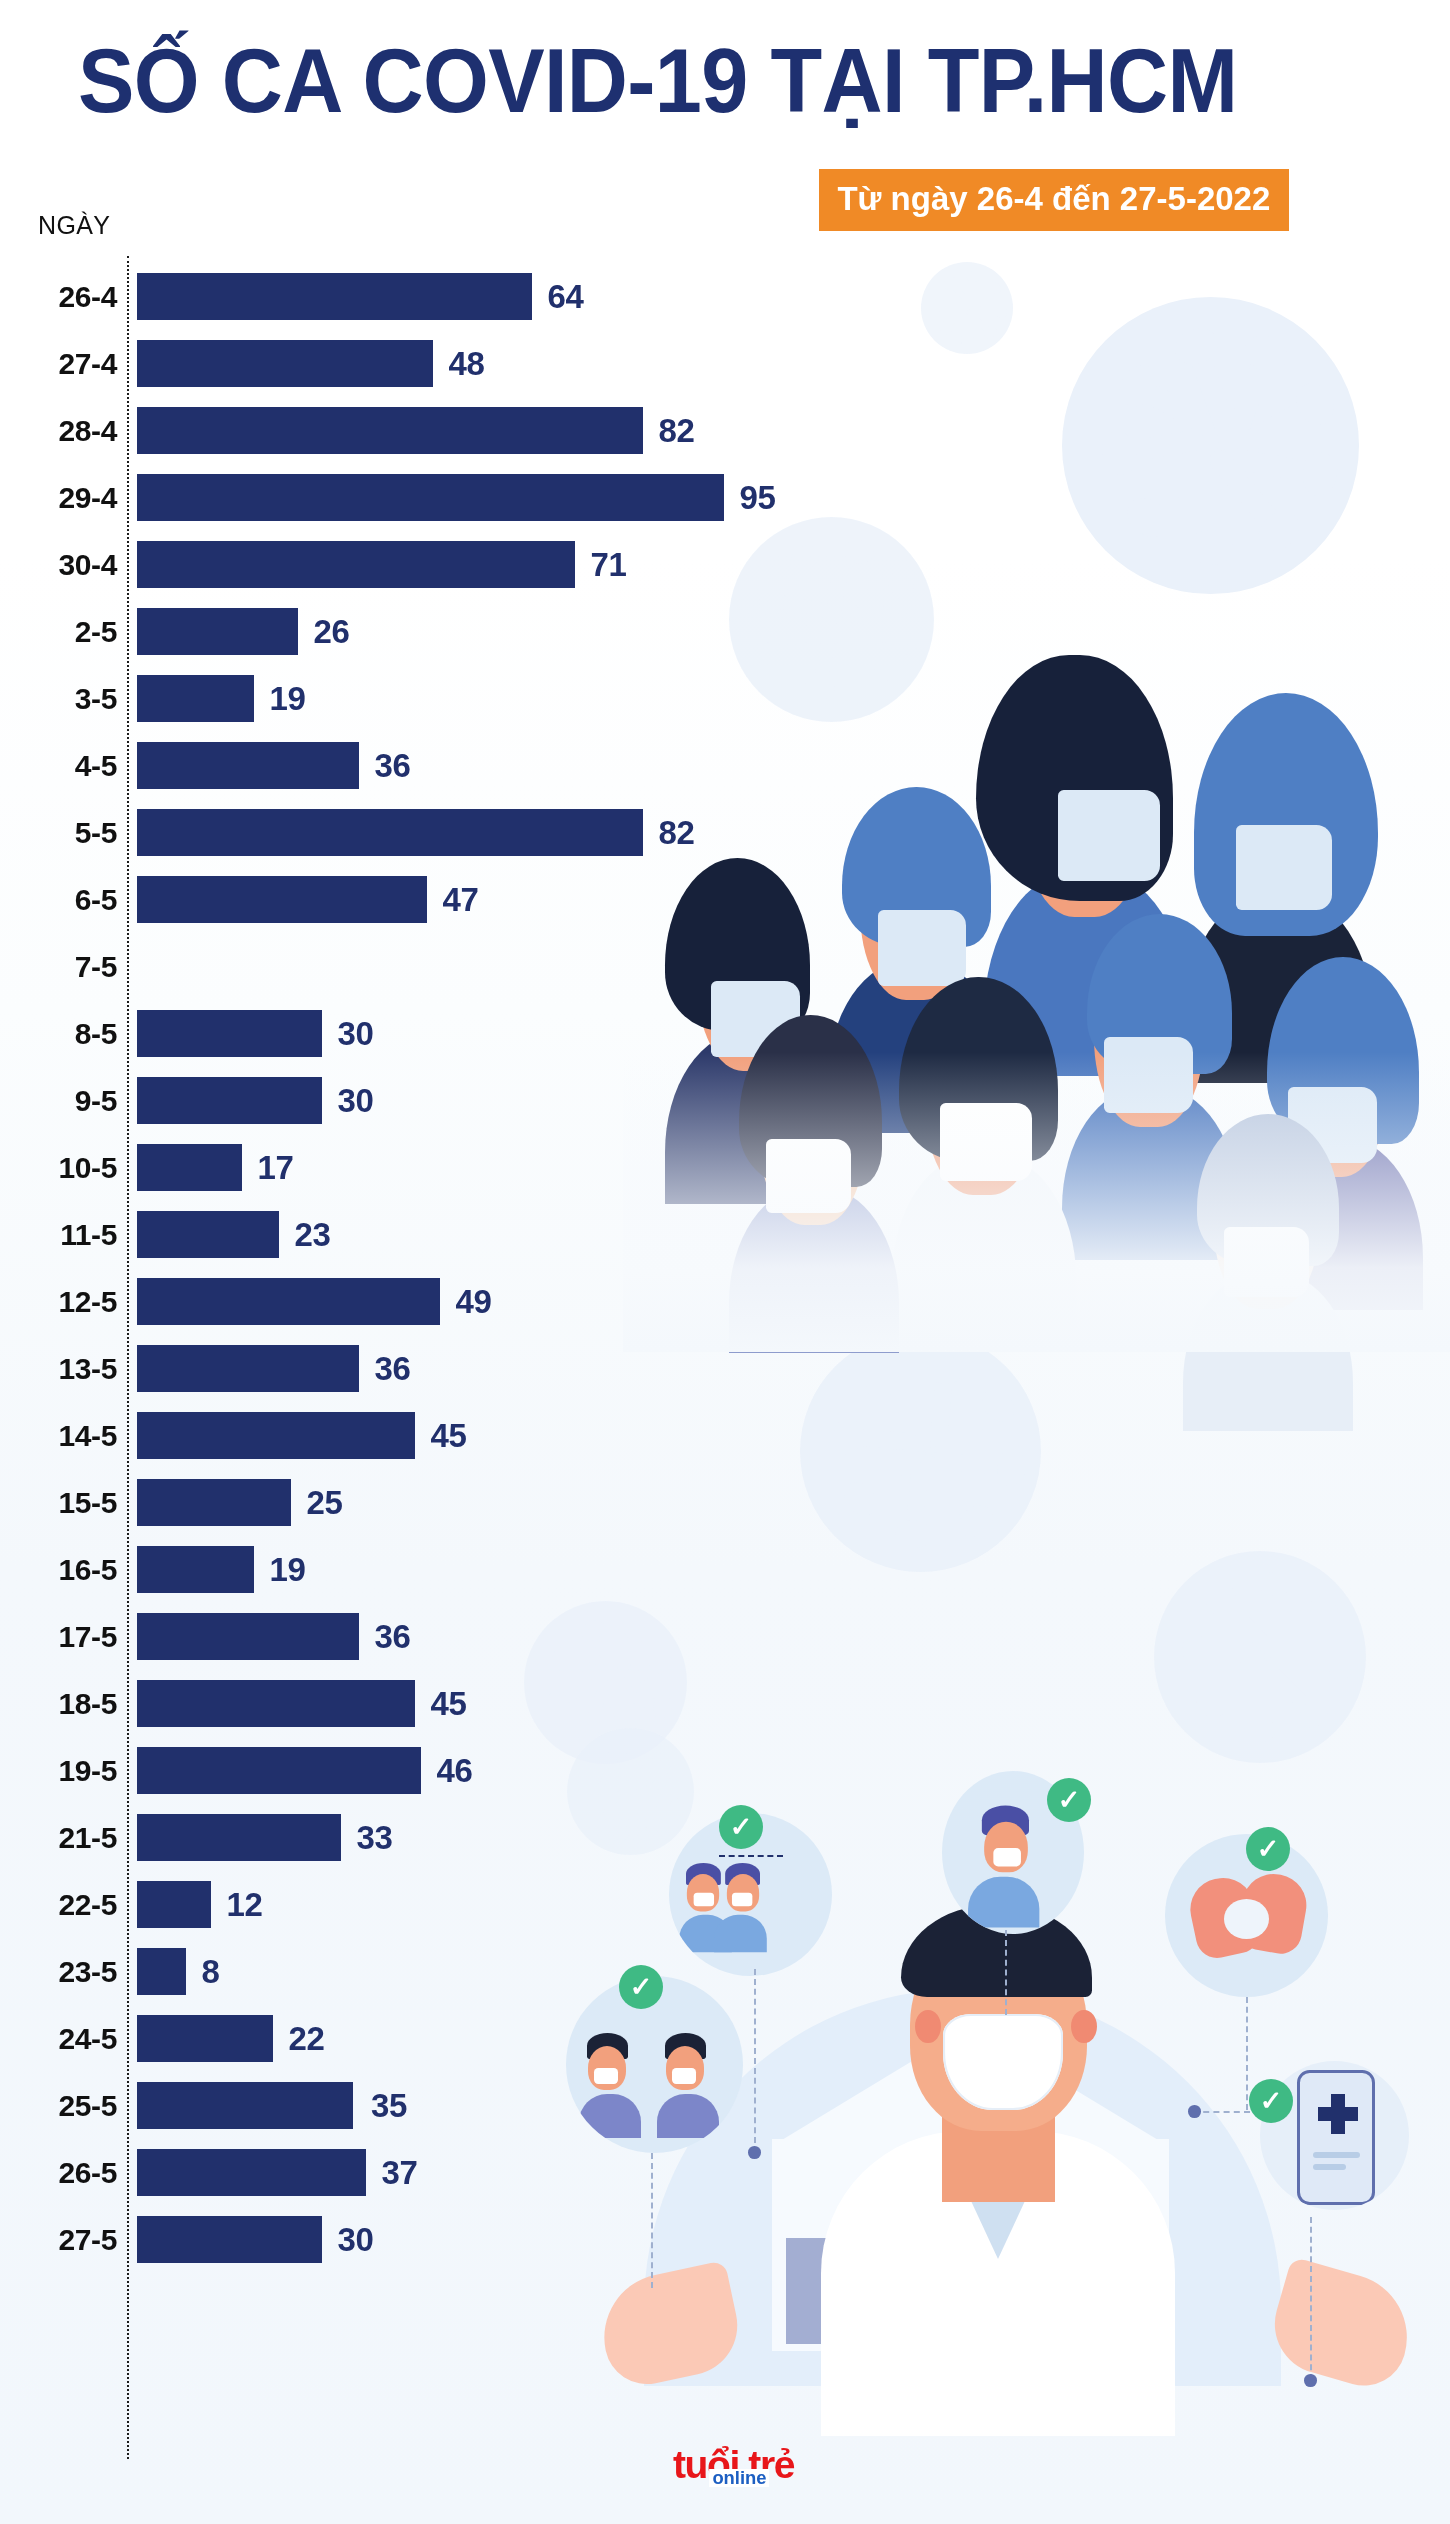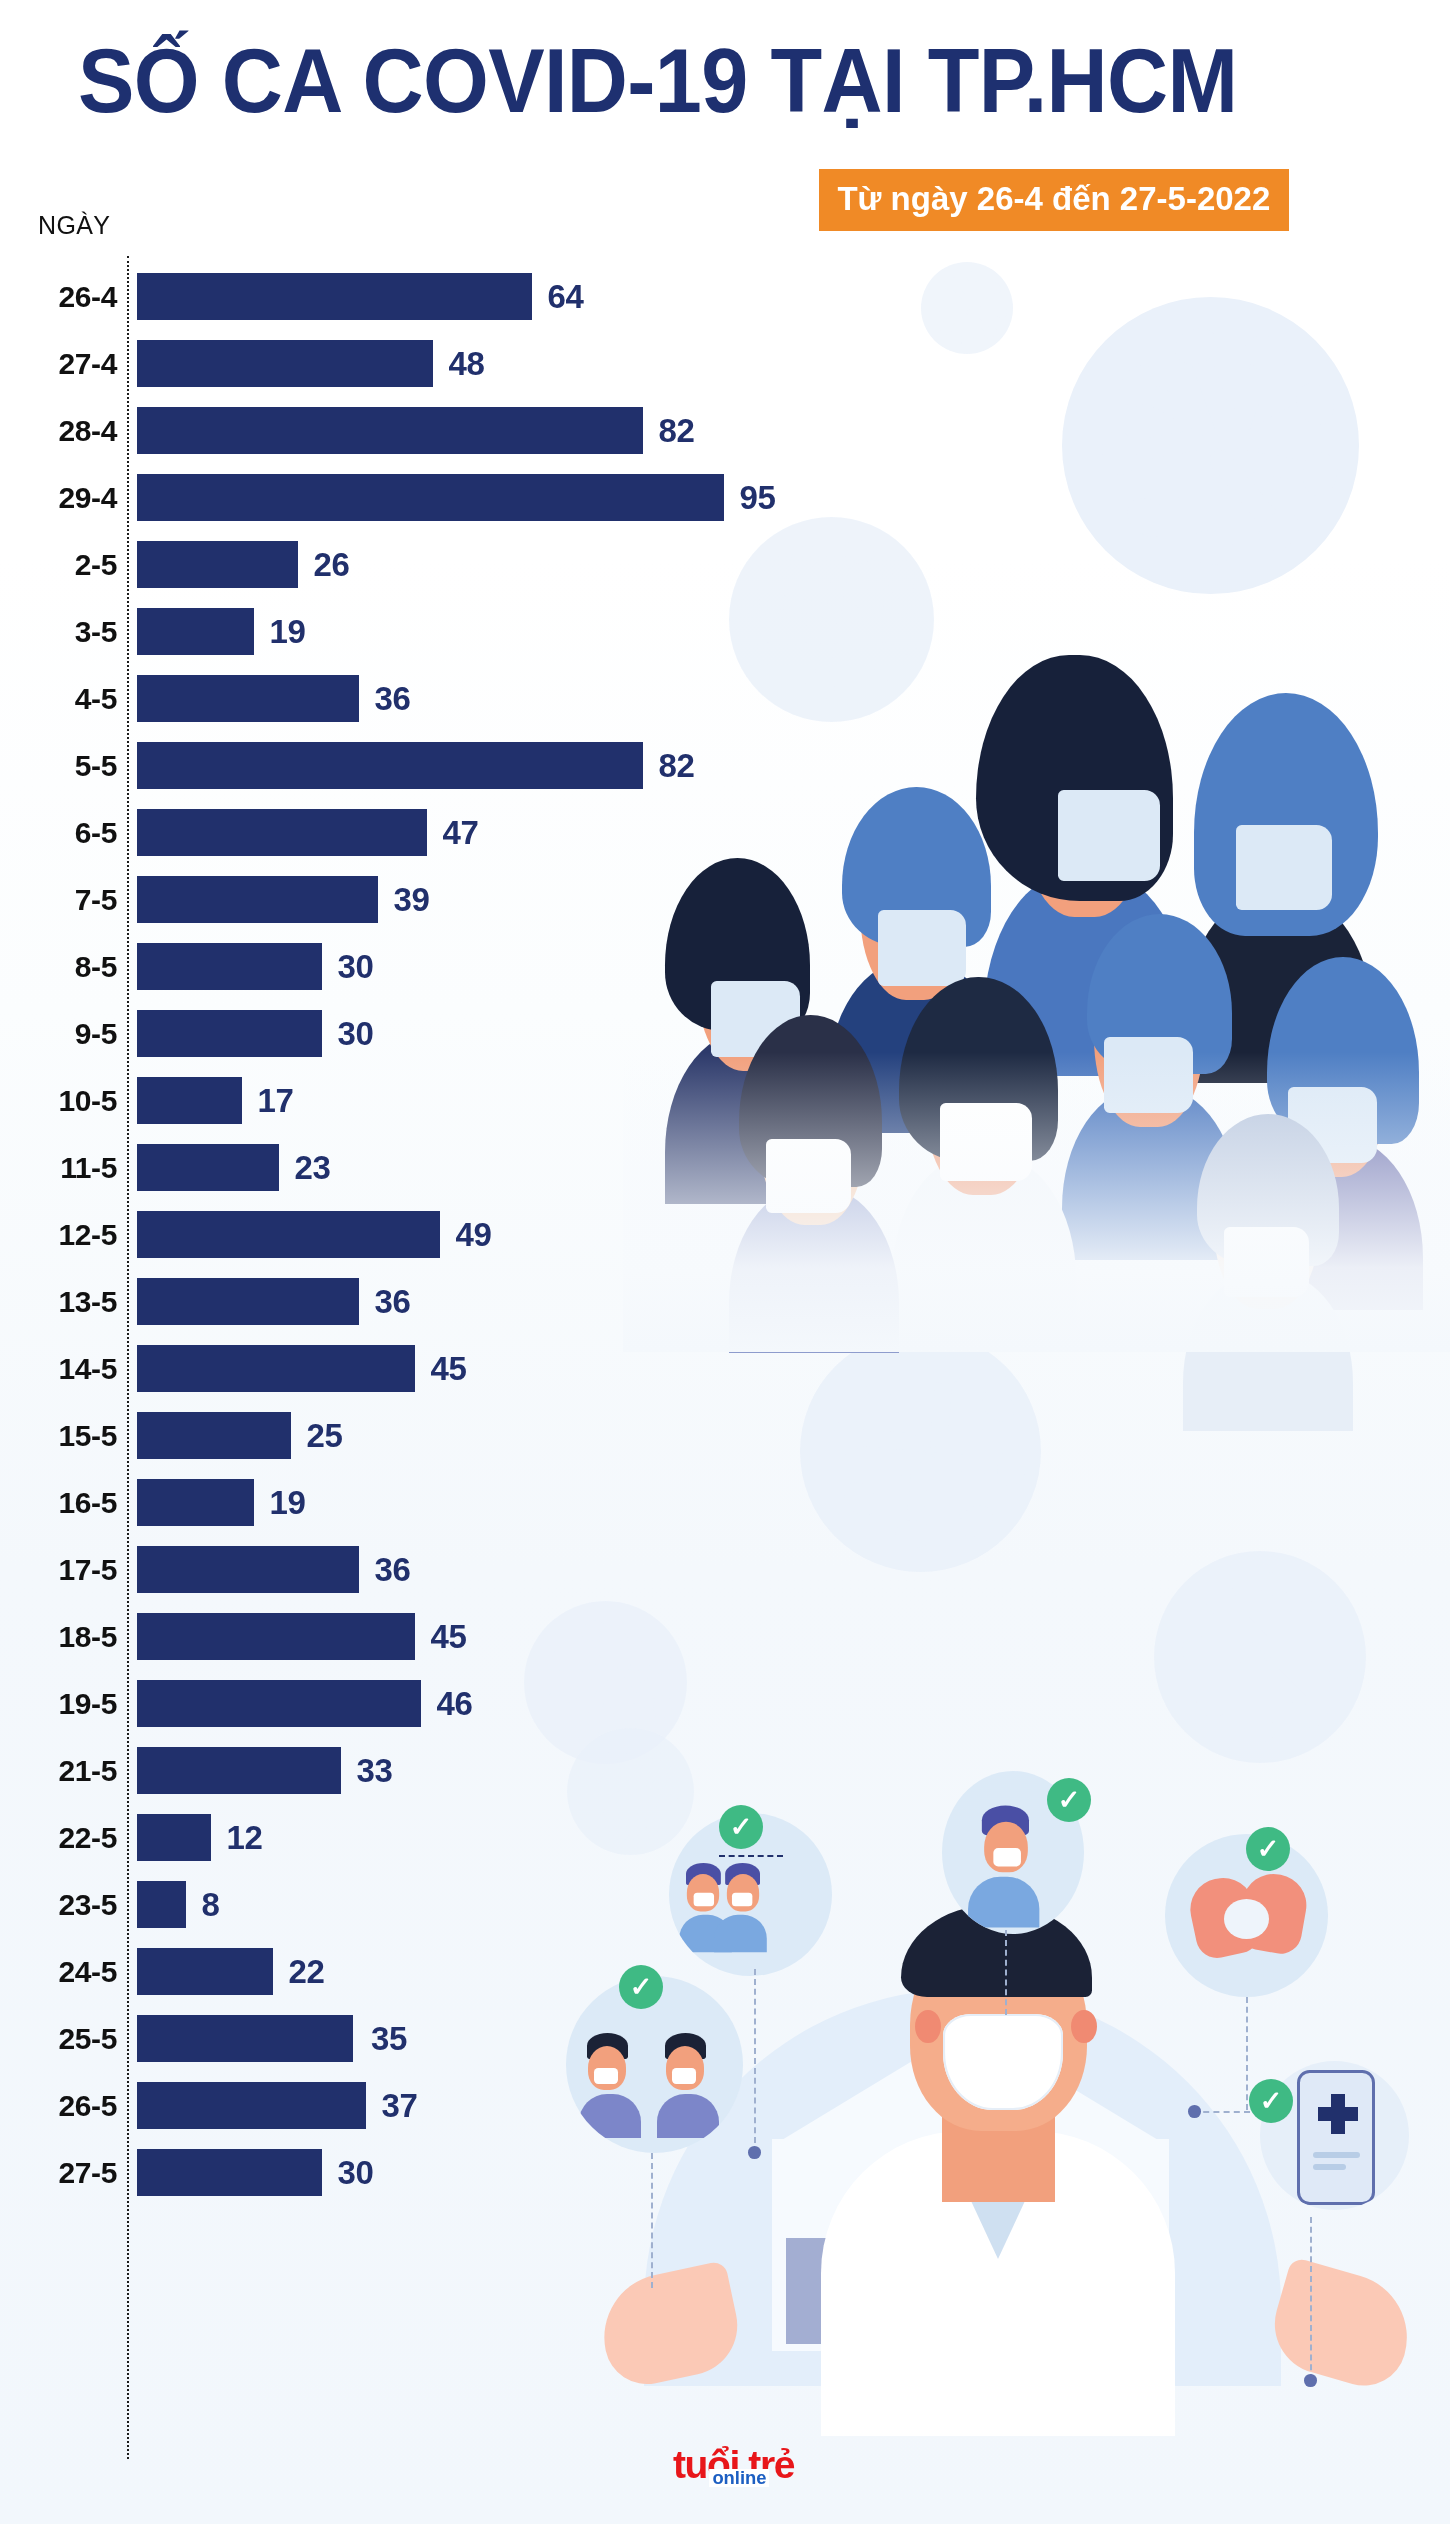--- a/index.html
+++ b/index.html
@@ -634,20 +634,27 @@
           </div>
         </div>
         <div class="row">
           <div class="row-label">29-4</div>
           <div class="bar-wrap">
             <div class="bar" style="width: 587px; background: rgb(33, 48, 108);"></div>
             <div class="bar-value" style="color: rgb(33, 48, 108);">95</div>
           </div>
         </div>
         <div class="row">
+          <div class="row-label">30-4</div>
+          <div class="bar-wrap">
+            <div class="bar" style="width: 438px; background: rgb(33, 48, 108);"></div>
+            <div class="bar-value" style="color: rgb(33, 48, 108);">71</div>
+          </div>
+        </div>
+        <div class="row">
           <div class="row-label">2-5</div>
           <div class="bar-wrap">
             <div class="bar" style="width: 161px; background: rgb(33, 48, 108);"></div>
             <div class="bar-value" style="color: rgb(33, 48, 108); text-align: center;">26</div>
           </div>
         </div>
         <div class="row">
           <div class="row-label">3-5</div>
           <div class="bar-wrap">
             <div class="bar" style="width: 117px; background: rgb(33, 48, 108);"></div>
@@ -670,24 +677,20 @@
         </div>
         <div class="row">
           <div class="row-label">6-5</div>
           <div class="bar-wrap">
             <div class="bar" style="width: 290px; background: rgb(33, 48, 108);"></div>
             <div class="bar-value" style="color: rgb(33, 48, 108);">47</div>
           </div>
         </div>
         <div class="row">
           <div class="row-label">7-5</div>
-          <div class="bar-wrap">
-            <div class="bar" style="width: 241px; background: rgb(33, 48, 108);"></div>
-            <div class="bar-value" style="color: rgb(33, 48, 108);">39</div>
-          </div>
         </div>
         <div class="row">
           <div class="row-label">8-5</div>
           <div class="bar-wrap">
             <div class="bar" style="width: 185px; background: rgb(33, 48, 108);"></div>
             <div class="bar-value" style="color: rgb(33, 48, 108);">30</div>
           </div>
         </div>
         <div class="row">
           <div class="row-label">9-5</div>

